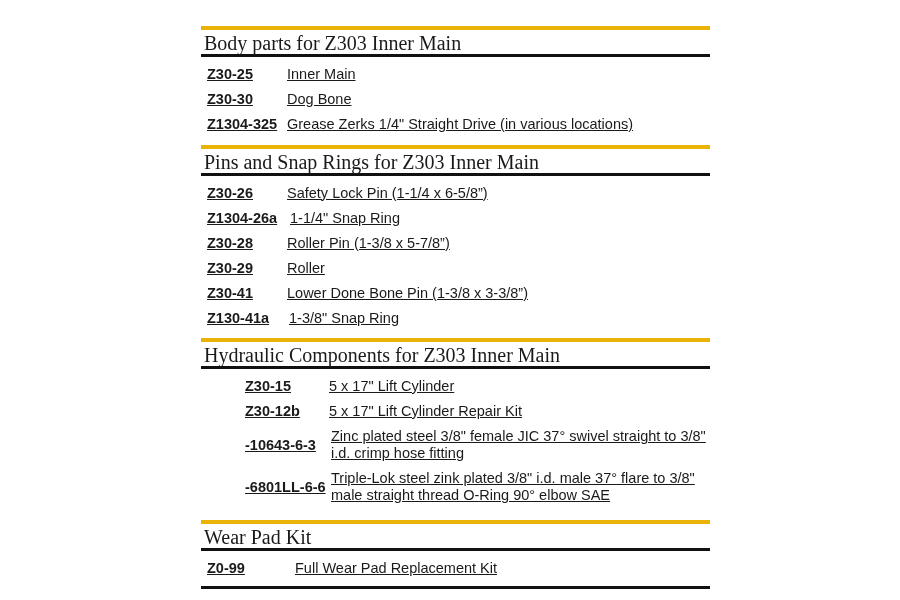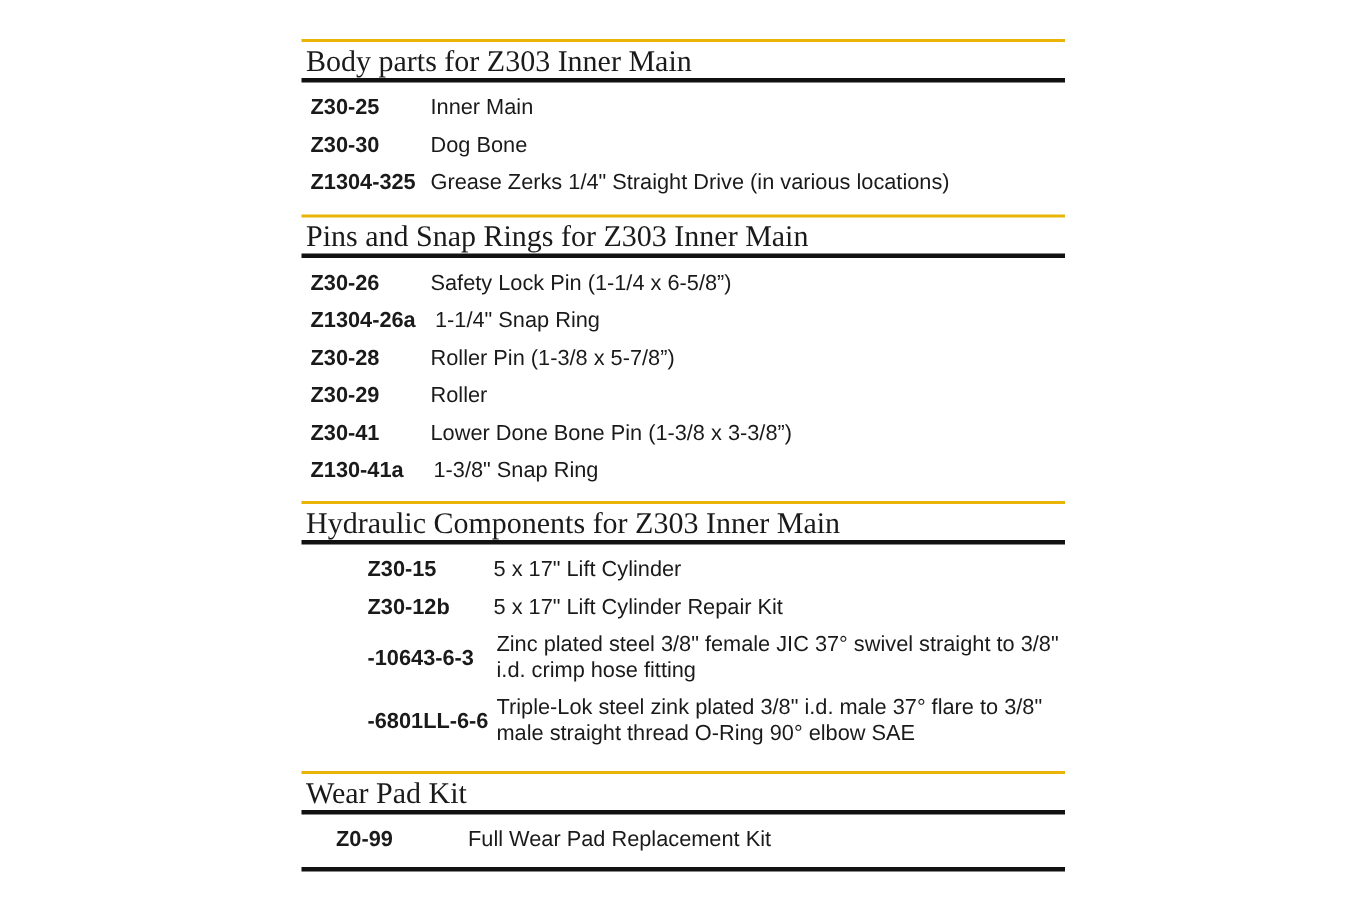--- a/index.html
+++ b/index.html
@@ -14,33 +14,34 @@
       overflow: hidden;
       color: #1a1a1a;
     }
     .doc {
       position: absolute;
       left: 201px;
       top: 26px;
       width: 509px;
     }
     .section {
-      border-top: 2px solid #eab308;
+      border-top: 4px solid #eab308;
     }
     .section-title {
       font-family: "Liberation Serif", "DejaVu Serif", serif;
       font-size: 20px;
       line-height: 22px;
       padding: 2px 0 0 3px;
       height: 22px;
       border-bottom: 3px solid #111;
       white-space: nowrap;
     }
     .rows {
       padding-top: 4px;
+      text-decoration: underline;
     }
     .row {
       display: flex;
       align-items: center;
       font-family: "Liberation Sans", "DejaVu Sans", sans-serif;
       font-size: 14.5px;
       height: 25px;
       white-space: nowrap;
     }
     .row.tall {
@@ -132,20 +133,20 @@
         <span class="pn" style="width:86px;">-6801LL-6-6</span>
         <span class="desc">Triple-Lok steel zink plated 3/8" i.d. male 37° flare to 3/8" male straight thread O-Ring 90° elbow SAE</span>
       </div>
     </div>
   </div>
 
   <div class="section">
     <div class="section-title">Wear Pad Kit</div>
     <div class="rows" style="height:31px;">
       <div class="row">
-        <span class="pn" style="width:88px;margin-left:17px;">Z0-99</span>
+        <span class="pn" style="width:88px;">Z0-99</span>
         <span class="desc">Full Wear Pad Replacement Kit</span>
       </div>
     </div>
   </div>
 
   <div class="bottom-rule"></div>
 </div>
 
 </body></html>

